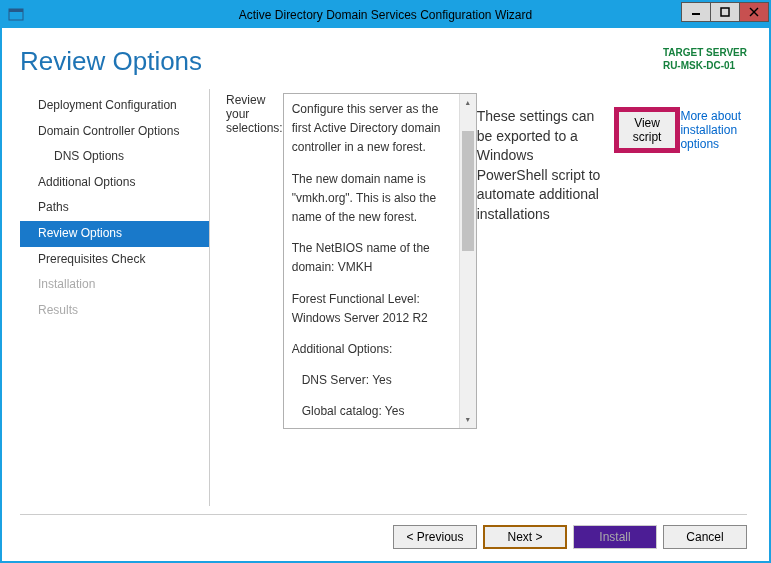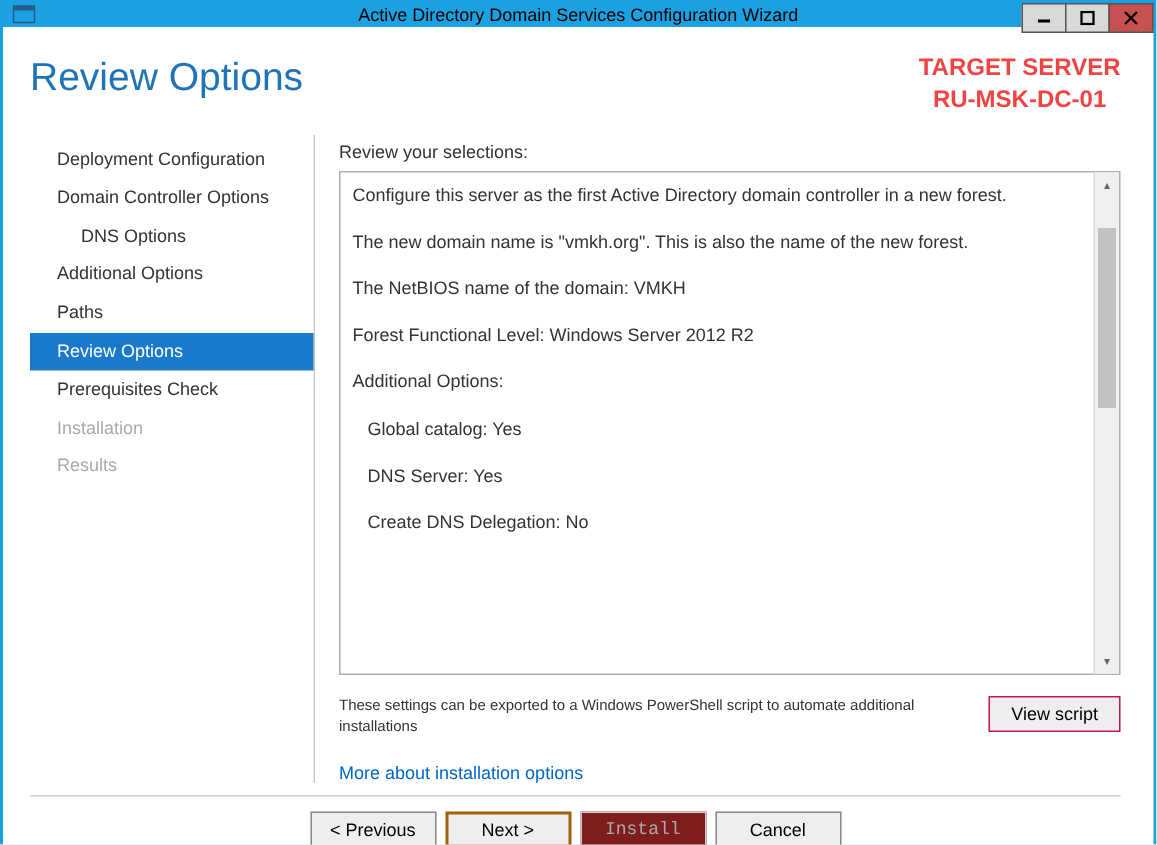--- a/index.html
+++ b/index.html
@@ -8,47 +8,47 @@
   .titlebar { height: 26px; display: flex; align-items: center; position: relative; }
   .titlebar-icon { width: 16px; height: 16px; margin-left: 6px; }
   .titlebar-title { position: absolute; left: 0; right: 0; text-align: center; font-size: 12px; color: #000; pointer-events: none; }
   .win-controls { position: absolute; right: 0; top: 0; display: flex; }
   .win-btn { width: 30px; height: 20px; display: flex; align-items: center; justify-content: center; border: 1px solid #555; margin-left: -1px; background: #ddd; font-size: 11px; cursor: pointer; }
   .win-btn.close { background: #c75050; color: #000; }
   .win-btn.min, .win-btn.max { background: #d9d9d9; }
   .client { flex: 1; background: #fff; padding: 18px 22px 12px 18px; display: flex; flex-direction: column; }
   .header-row { display: flex; justify-content: space-between; align-items: flex-start; margin-bottom: 12px; }
   .page-title { font-size: 26px; font-weight: 300; color: #1e74b5; }
-  .target { text-align: center; font-size: 16px; color: #ef4444; line-height: 1.3; }
+  .target { text-align: left; font-size: 10px; color: #15803d; line-height: 1.3; }
   .target .lbl { font-weight: 600; }
   .target .val { font-weight: 600; }
   .body-row { flex: 1; display: flex; min-height: 0; }
   .nav { width: 190px; border-right: 1px solid #ccc; padding-top: 4px; }
   .nav-item { font-size: 12px; color: #333; padding: 5px 8px 5px 18px; cursor: pointer; line-height: 1.3; white-space: nowrap; }
   .nav-item.indent { padding-left: 34px; }
   .nav-item.selected { background: #1979ca; color: #fff; }
   .nav-item.disabled { color: #aaa; cursor: default; }
-  .main { flex: 1; padding: 4px 0 0 16px; display: flex; flex-direction: column; font-size: 12px; color: #333; }
+  .main { flex: 1; padding: 4px 0 0 16px; display: flex; flex-direction: row; font-size: 12px; color: #333; }
   .review-label { margin-bottom: 6px; }
   .review-box-wrap { display: flex; border: 1px solid #b0b0b0; height: 336px; background: #fff; }
   .review-box { flex: 1; padding: 6px 8px; overflow: hidden; line-height: 1.6; }
   .review-box p { margin-bottom: 12px; }
   .review-box .sub { padding-left: 10px; margin-bottom: 12px; }
   .scrollbar { width: 17px; background: #f0f0f0; border-left: 1px solid #ddd; display: flex; flex-direction: column; }
   .sb-btn { height: 17px; display: flex; align-items: center; justify-content: center; font-size: 8px; color: #666; background: #f0f0f0; cursor: pointer; }
   .sb-track { flex: 1; position: relative; }
   .sb-thumb { position: absolute; left: 2px; right: 2px; top: 20px; height: 120px; background: #c2c2c2; }
   .export-row { display: flex; align-items: flex-start; justify-content: space-between; margin-top: 14px; gap: 12px; }
-  .export-text { font-size: 10px; max-width: 390px; line-height: 1.4; }
-  .view-script { padding: 4px 14px; font-size: 12px; border: 1px solid #be185d; background: #eee; cursor: pointer; }
+  .export-text { font-size: 14px; max-width: 390px; line-height: 1.4; }
+  .view-script { padding: 4px 14px; font-size: 12px; border: 5px solid #be185d; background: #eee; cursor: pointer; }
   .more-link { color: #0066cc; font-size: 12px; margin-top: 16px; cursor: pointer; }
-  .footer { border-top: 1px solid #ccc; padding-top: 10px; margin-top: 8px; display: flex; justify-content: center; gap: 6px; }
+  .footer { border-top: 1px solid #ccc; padding-top: 10px; margin-top: 8px; display: flex; justify-content: flex-end; gap: 6px; }
   .footer button { width: 84px; height: 24px; font-size: 12px; border: 1px solid #888; background: #eee; cursor: pointer; }
   .footer button.primary { border: 2px solid #a16207; }
-  .footer button.disabled { color: #aaa; border-color: #ccc; background: #7f1d1d; cursor: default; font-family: Liberation Mono, monospace; }
+  .footer button.disabled { color: #aaa; border-color: #ccc; background: #4c1d95; cursor: default; }
 </style>
 </head>
 <body>
 
 <div class="window">
   <div class="titlebar">
     <span class="titlebar-icon">
       <svg viewBox="0 0 16 16">
           <rect x="1" y="2" width="14" height="11" fill="none" stroke="#255a8a" stroke-width="1"></rect>
           <rect x="1" y="2" width="14" height="3" fill="#255a8a"></rect>
@@ -99,22 +99,22 @@
 
       <div class="main">
         <div class="review-label">Review your selections:</div>
         <div class="review-box-wrap">
           <div class="review-box">
             <p>Configure this server as the first Active Directory domain controller in a new forest.</p>
             <p>The new domain name is "vmkh.org". This is also the name of the new forest.</p>
             <p>The NetBIOS name of the domain: VMKH</p>
             <p>Forest Functional Level: Windows Server 2012 R2</p>
             <p>Additional Options:</p>
+            <p class="sub">DNS Server: Yes</p>
             <p class="sub">Global catalog: Yes</p>
-            <p class="sub">DNS Server: Yes</p>
             <p class="sub">Create DNS Delegation: No</p>
           </div>
           <div class="scrollbar">
             <div class="sb-btn">▴</div>
             <div class="sb-track">
               <div class="sb-thumb"></div>
             </div>
             <div class="sb-btn">▾</div>
           </div>
         </div>

